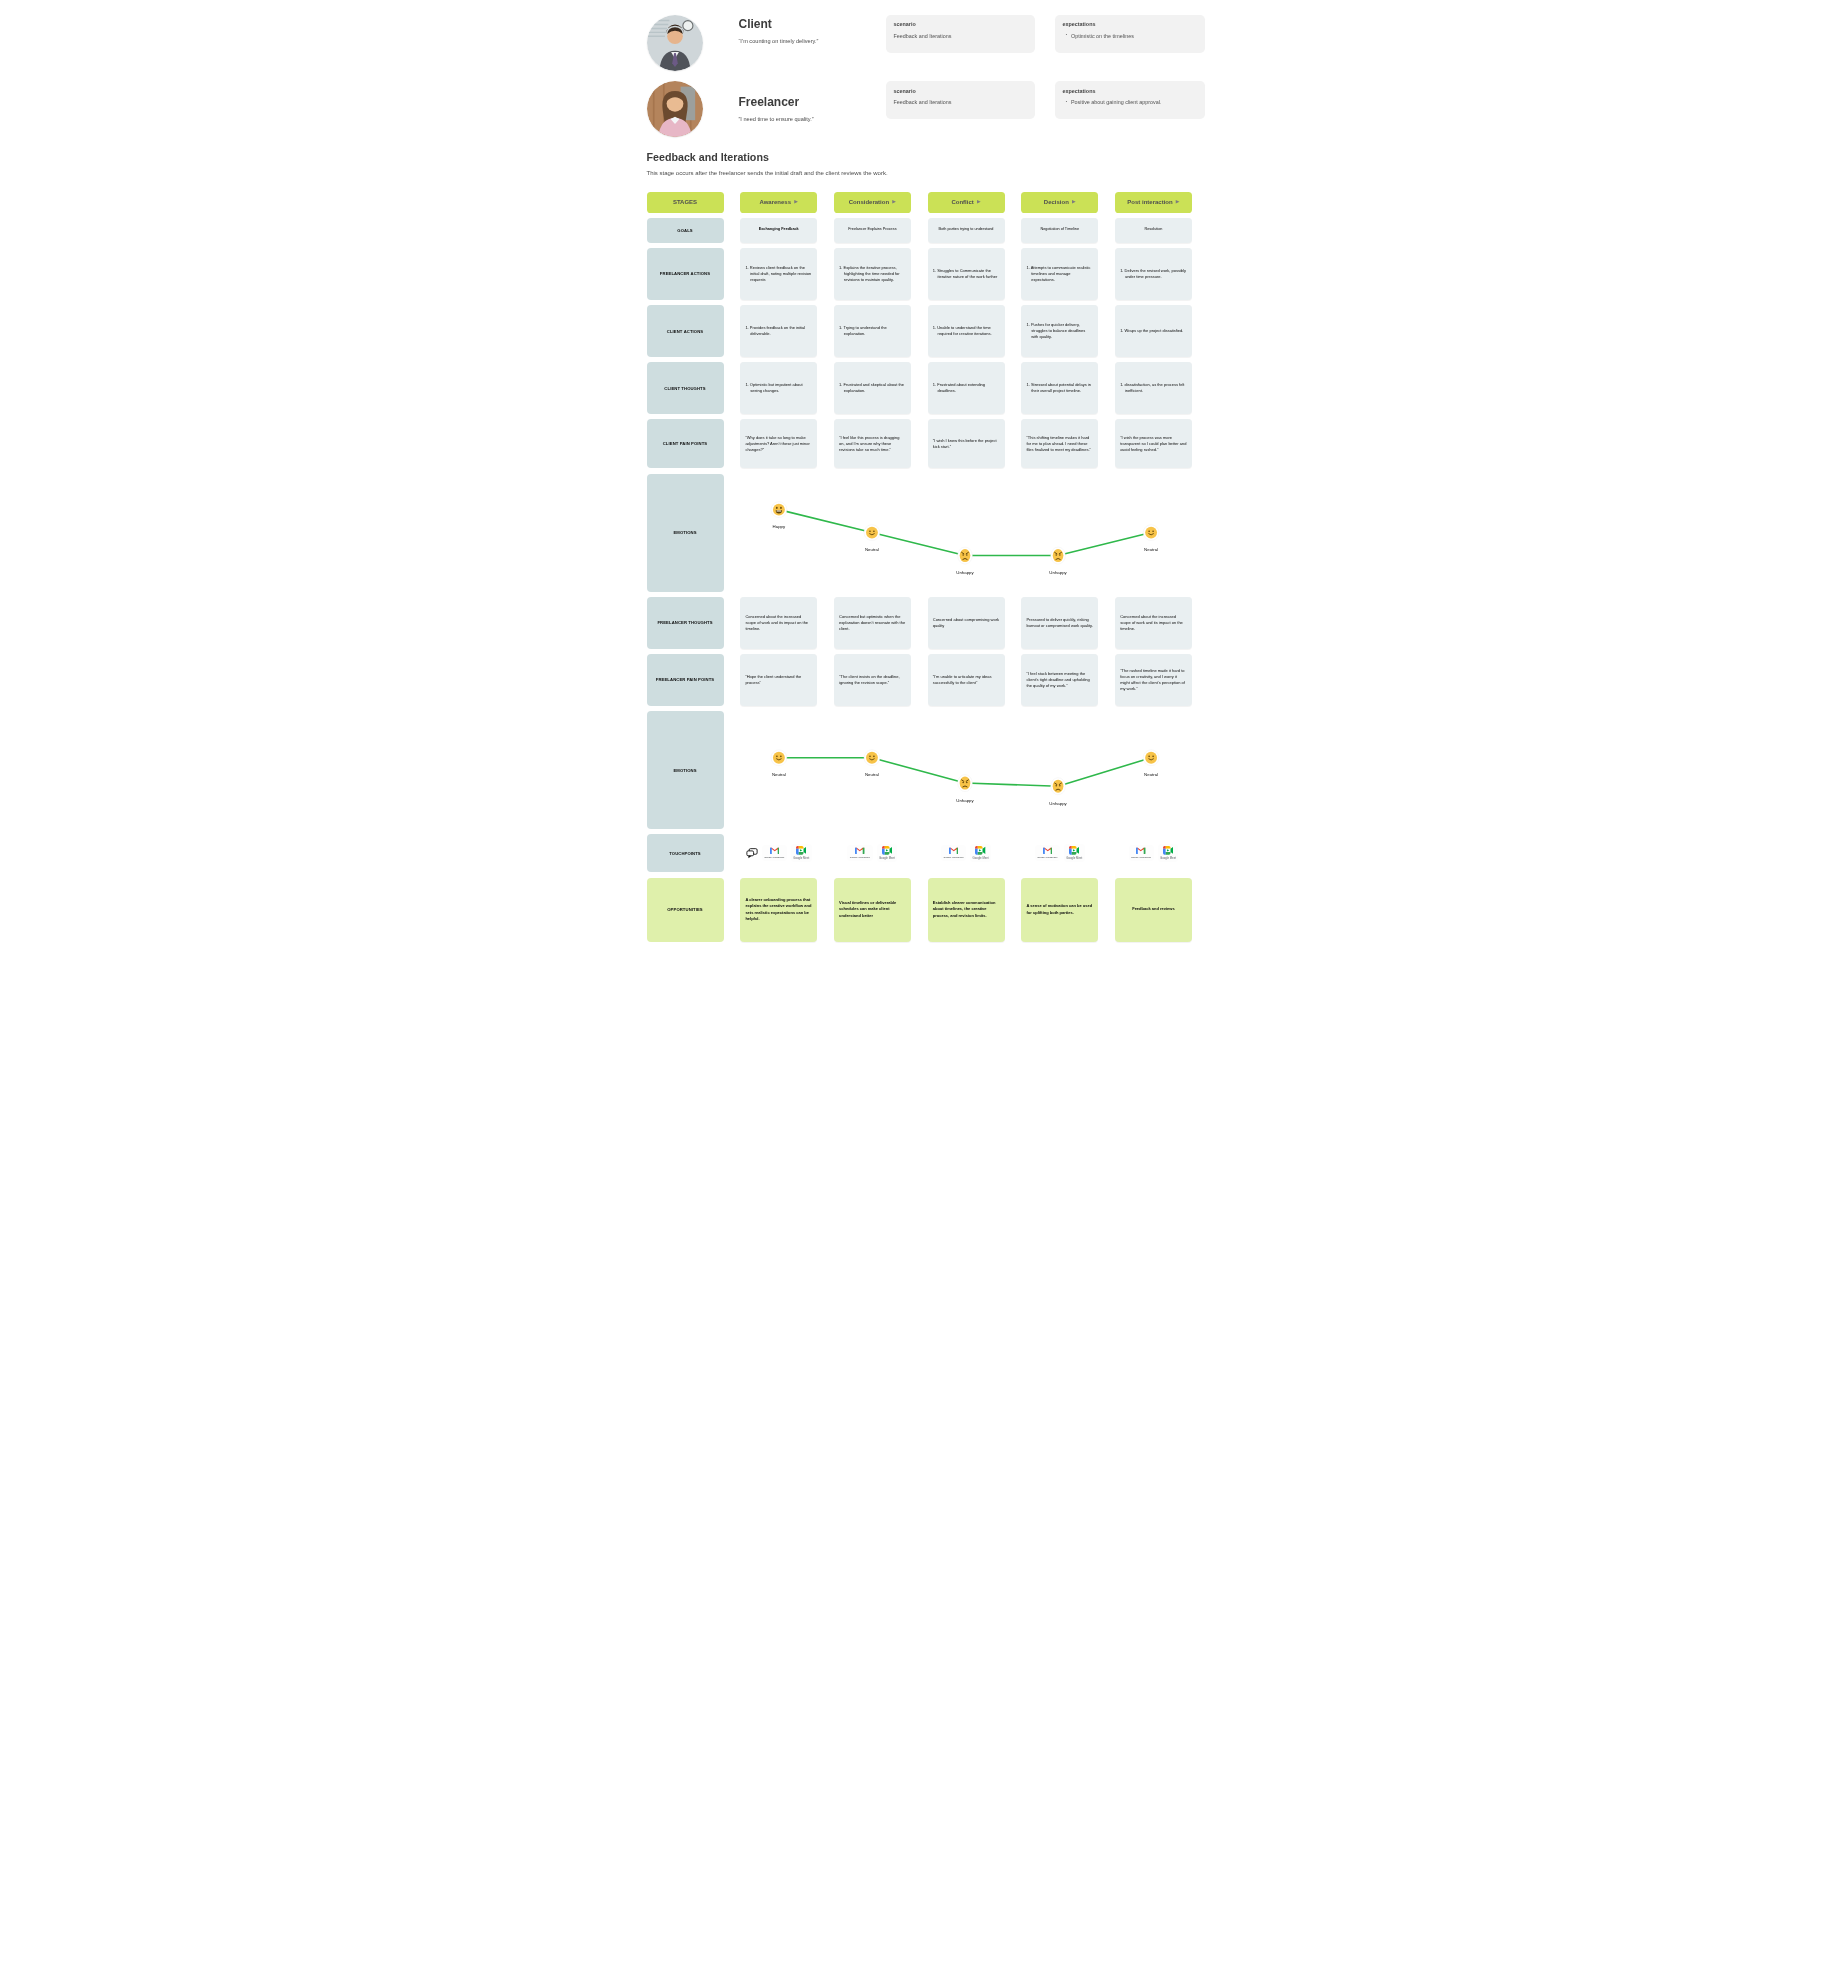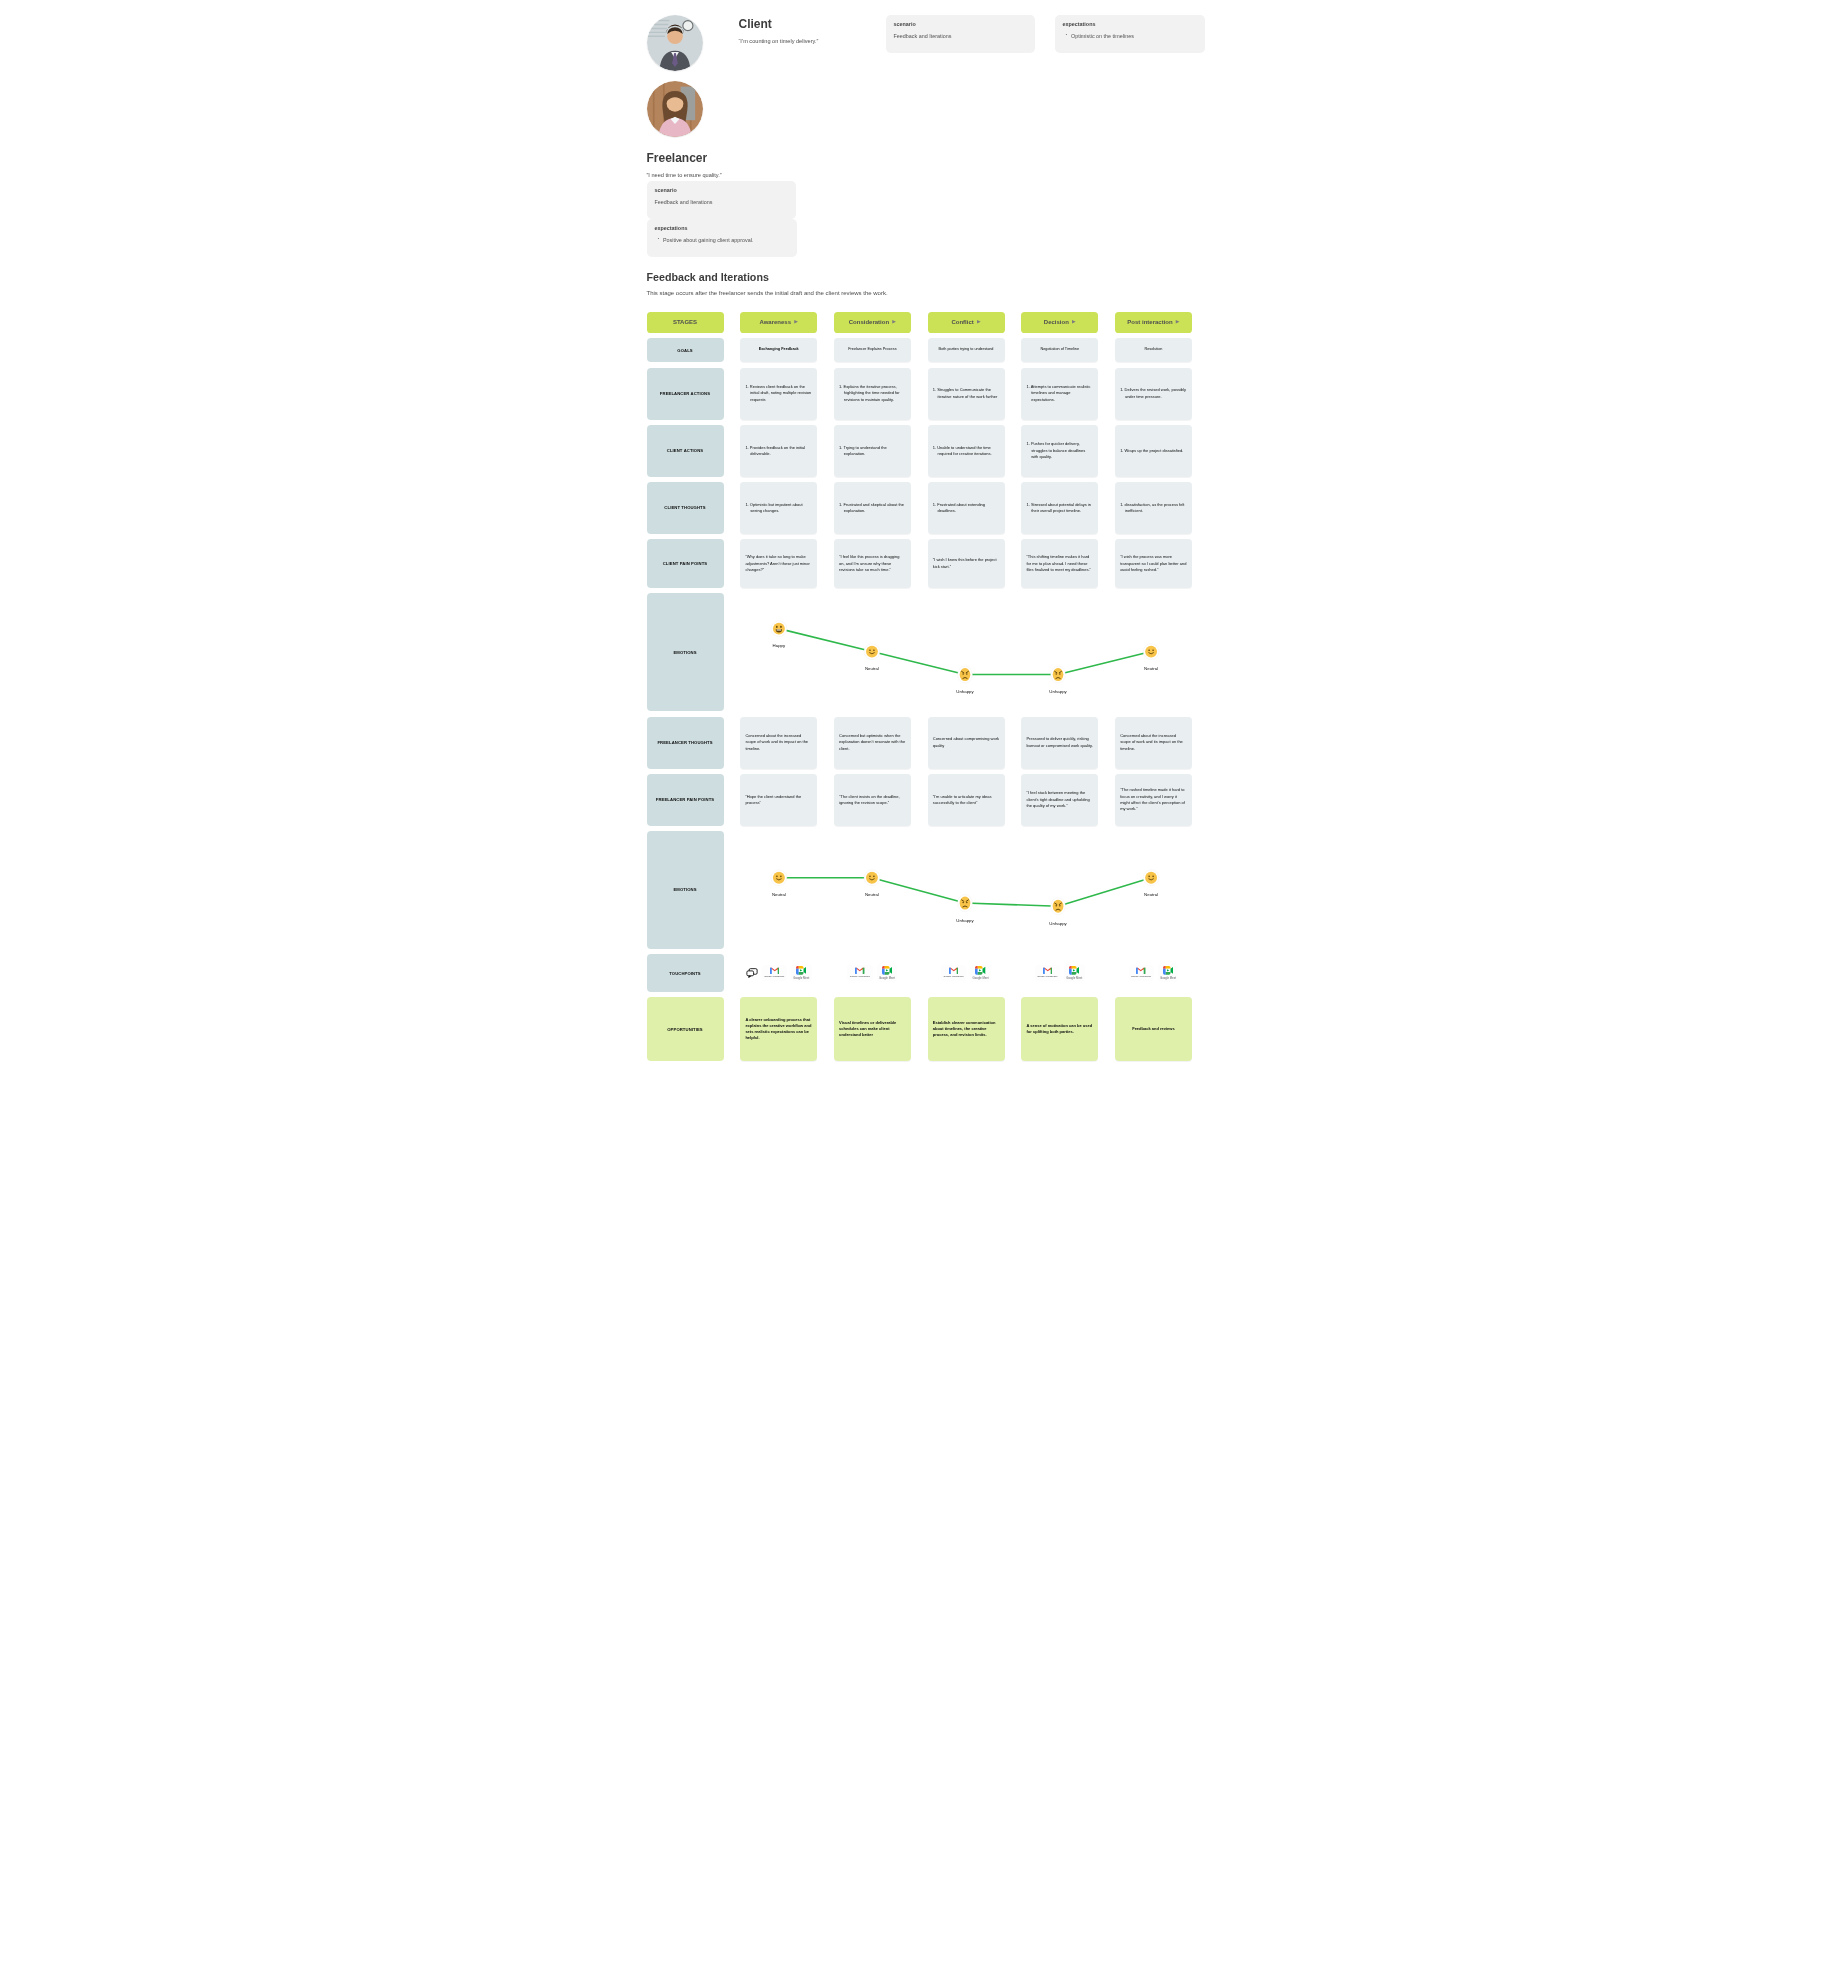--- a/index.html
+++ b/index.html
@@ -3,21 +3,21 @@
 <meta charset="utf-8">
 <style>
   * { box-sizing: border-box; }
   html,body { margin:0; padding:0; background:#ffffff; }
   body { font-family:"Liberation Sans","DejaVu Sans",sans-serif; color:#111; }
   .page { width:613px; margin:0 auto; padding-bottom:12px; }
 
   
   .persona { display:flex; align-items:flex-start; padding-left:34px; }
   .persona--client { margin-top:15px; }
-  .persona--freelancer { margin-top:10.3px;flex-direction:column; }
+  .persona--freelancer { margin-top:10.3px; }
   .avatar { width:56px; height:56px; border-radius:50%; overflow:hidden; flex:0 0 56px; margin-right:36px; box-shadow:0 0.4px 1.2px rgba(0,0,0,.15); }
   .p-text { width:99px; margin-right:48px; }
   .persona--client .p-text { padding-top:1.6px; }
   .persona--freelancer .p-text { padding-top:13.5px; }
   .p-name { font-size:12px; font-weight:700; color:#3d3d3d; margin:0 0 5.6px 0; }
   .p-quote { font-size:5.6px; color:#4a4a4a; line-height:1.9; margin:0; }
   .persona--freelancer .p-quote { white-space:nowrap; }
   .card { background:#f2f2f2; border-radius:4.8px; padding:6.4px 8px; }
   .p-scenario { width:149px; margin-right:20px; min-height:38px; }
   .p-expect { width:150px; min-height:38px; }

